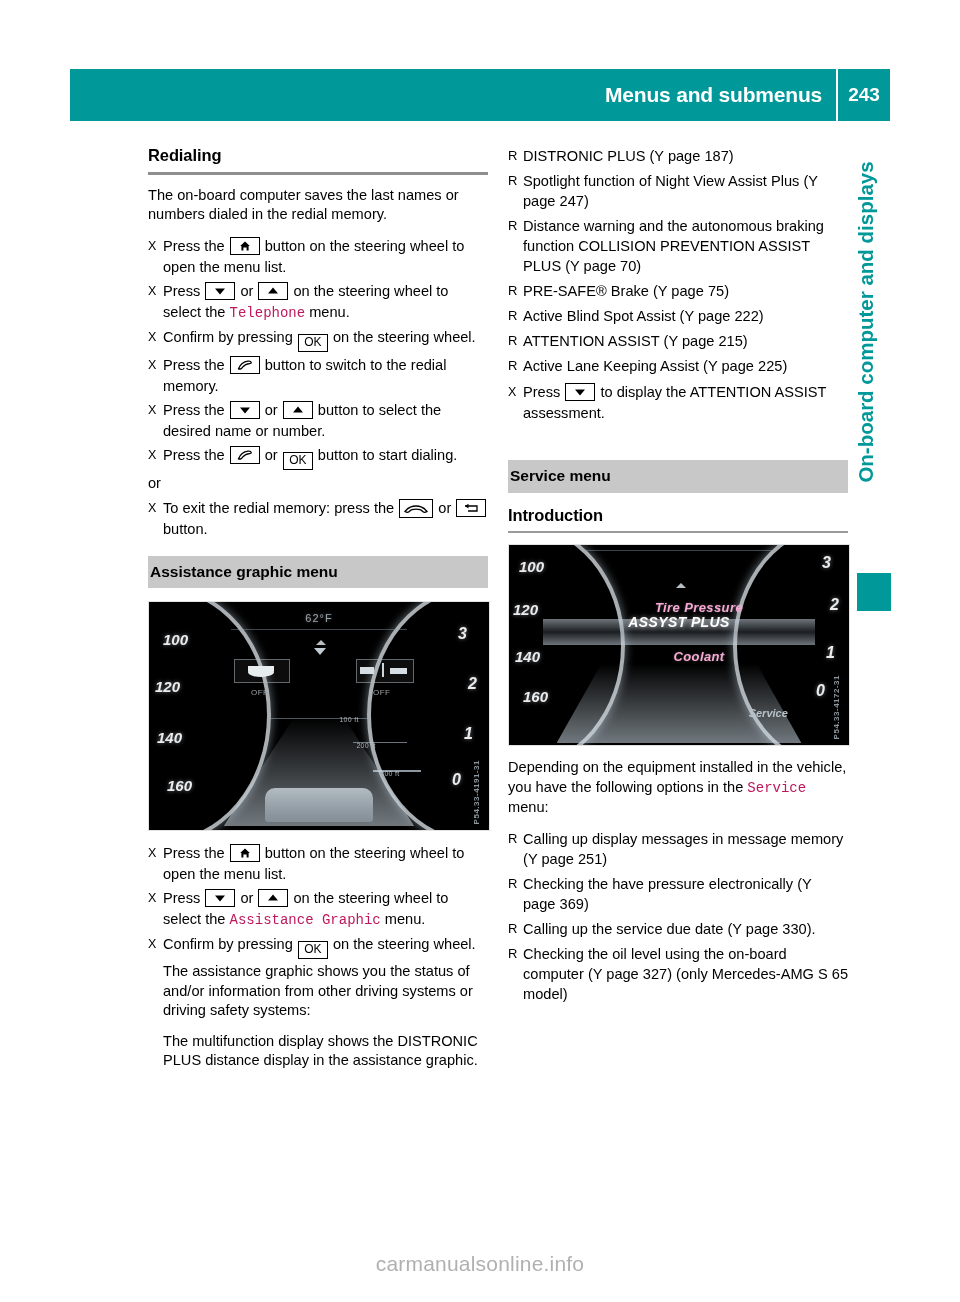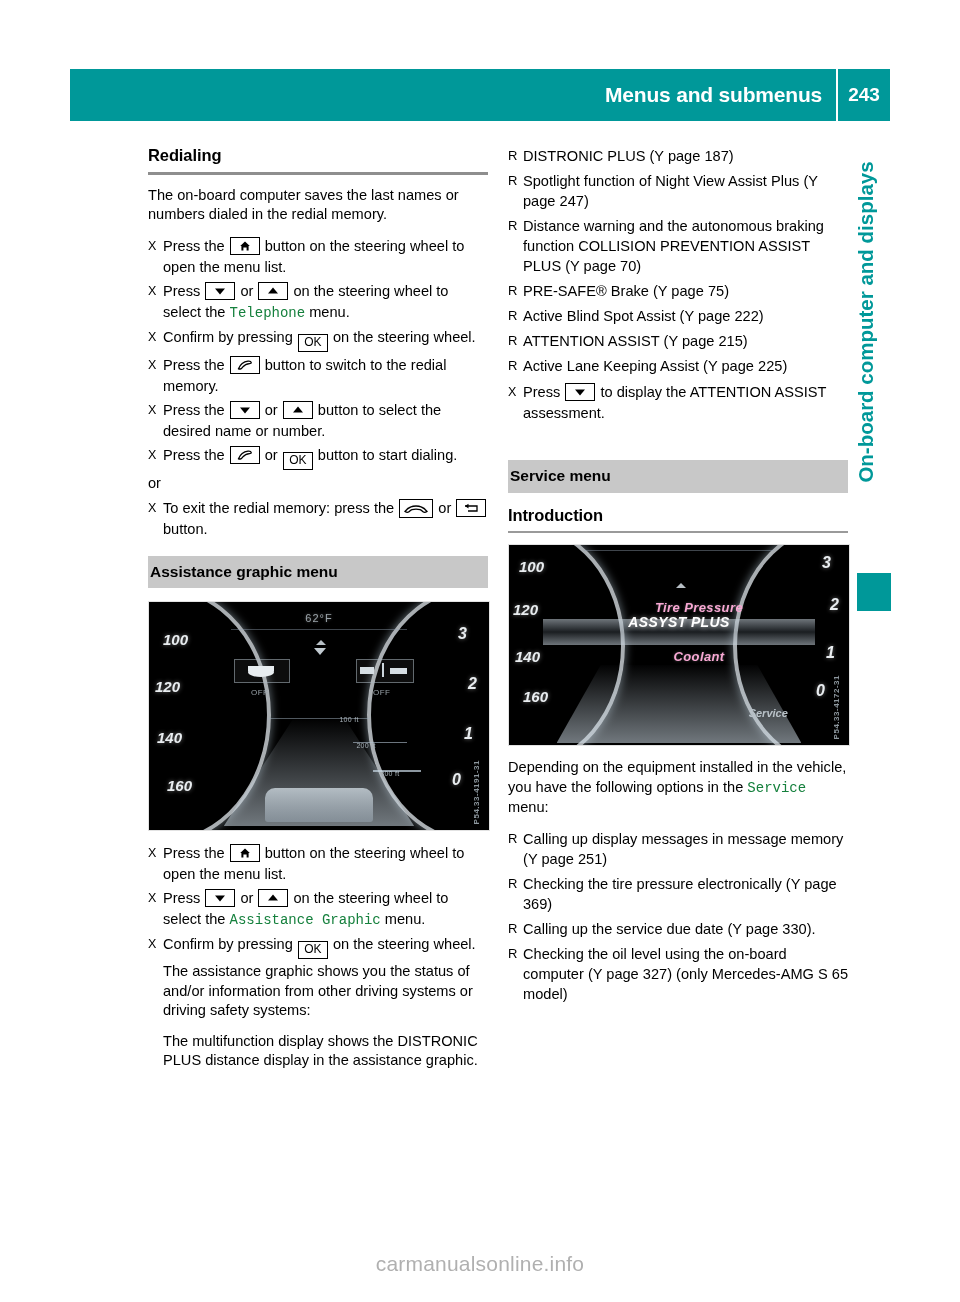--- a/index.html
+++ b/index.html
@@ -92,21 +92,21 @@
     font-weight:normal;
     line-height:1;
     margin:0 1px;
     box-sizing:border-box;
   }
   .key-ok{min-width:30px; height:18px; line-height:15px; padding:0 3px; font-size:12px;}
   .key-ico{width:30px; height:18px; position:relative;}
   .key-ico svg{position:absolute; left:0; top:0;}
   .key-wide{width:34px; height:19px;}
 
-  .teal{color:#15803d;}
+  .teal{color:#be185d;}
   .mono{font-family:"Liberation Mono", monospace; font-size:14px; letter-spacing:0px;}
 
   
   .figure{position:relative; margin:0 0 12px 0;}
   .cluster{
     position:relative; width:100%; background:#000; overflow:hidden;
     border:1px solid #e2e2e2;
   }
   .cluster-left{height:228px;}
   .cluster-right{height:200px;}
@@ -411,21 +411,21 @@
 
     <p class="body"><span>Depending on the equipment installed in the vehicle, you have the following options in the </span><span class="teal mono">Service</span><span> menu:</span></p>
 
     <div class="blist">
       <div class="bullet">
         <span class="bullet-marker">R</span>
         <span class="bullet-body"><span>Calling up display messages in message memory (</span><span>Y page 251</span><span>)</span></span>
       </div>
       <div class="bullet">
         <span class="bullet-marker">R</span>
-        <span class="bullet-body"><span>Checking the tire pressure electronically (</span><span>Y page 369</span><span>)</span></span>
+        <span class="bullet-body"><span>Checking the have pressure electronically (</span><span>Y page 369</span><span>)</span></span>
       </div>
       <div class="bullet">
         <span class="bullet-marker">R</span>
         <span class="bullet-body"><span>Calling up the service due date (</span><span>Y page 330</span><span>).</span></span>
       </div>
       <div class="bullet">
         <span class="bullet-marker">R</span>
         <span class="bullet-body"><span>Checking the oil level using the on-board computer (</span><span>Y page 327</span><span>) (only Mercedes-AMG S 65 model)</span></span>
       </div>
     </div>

